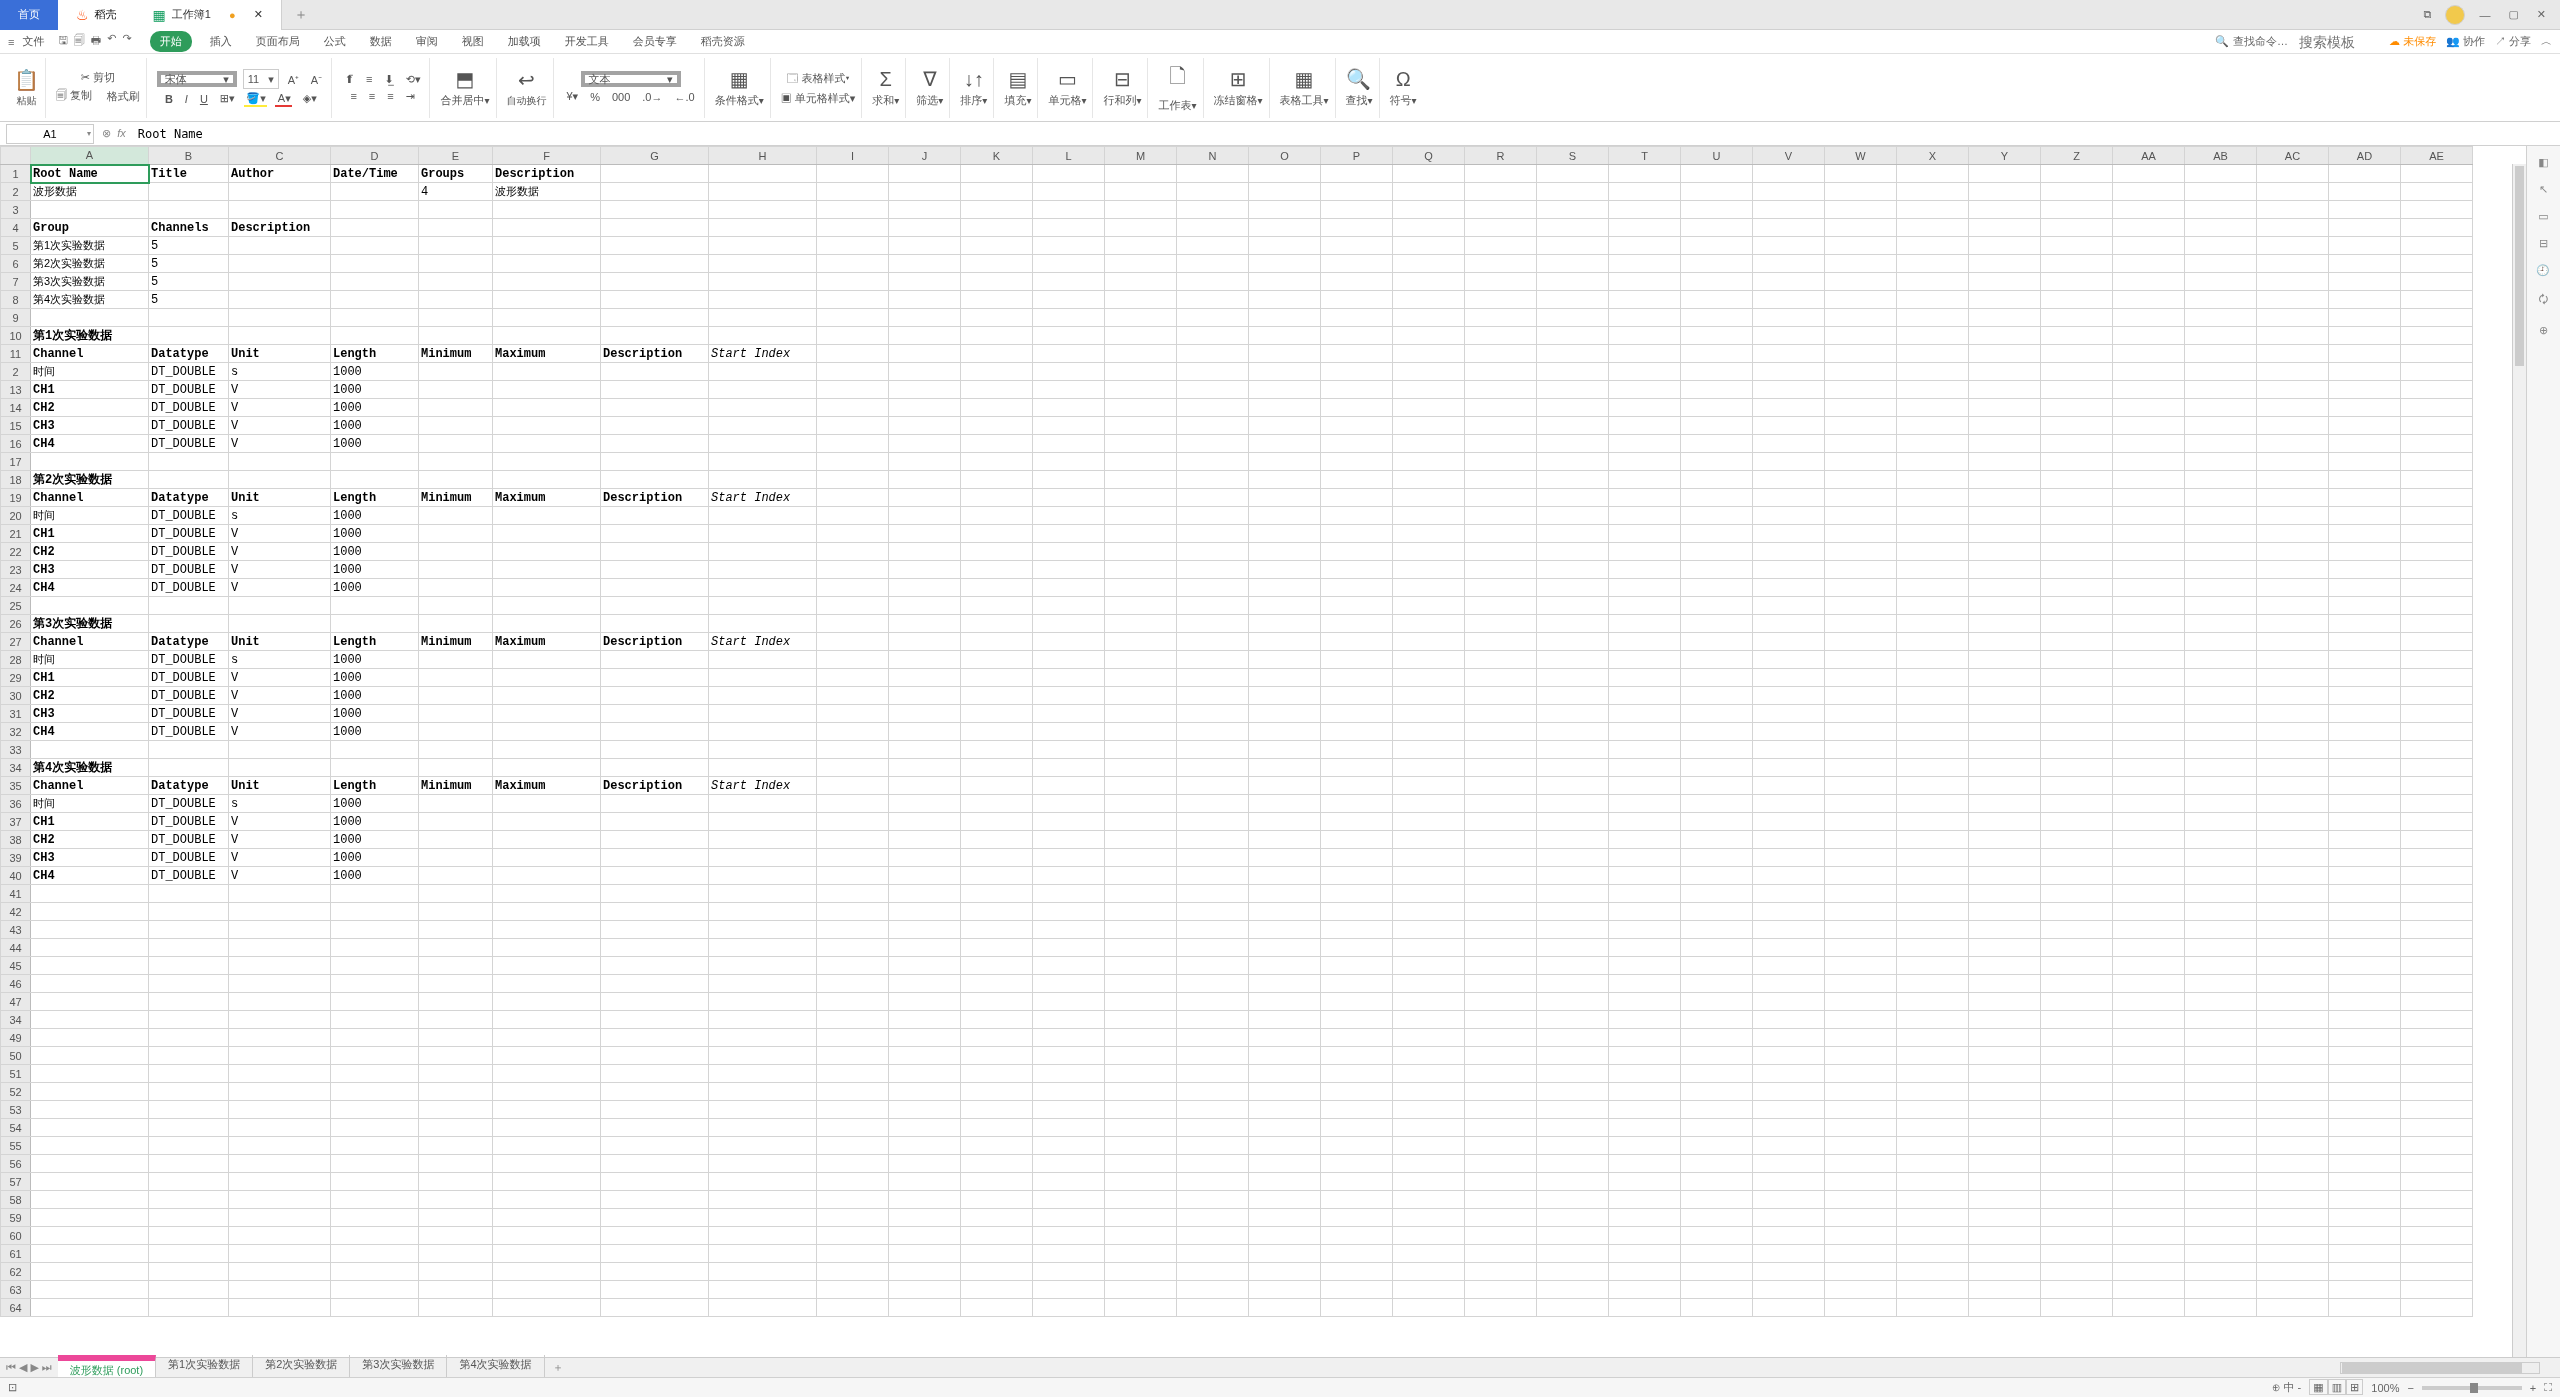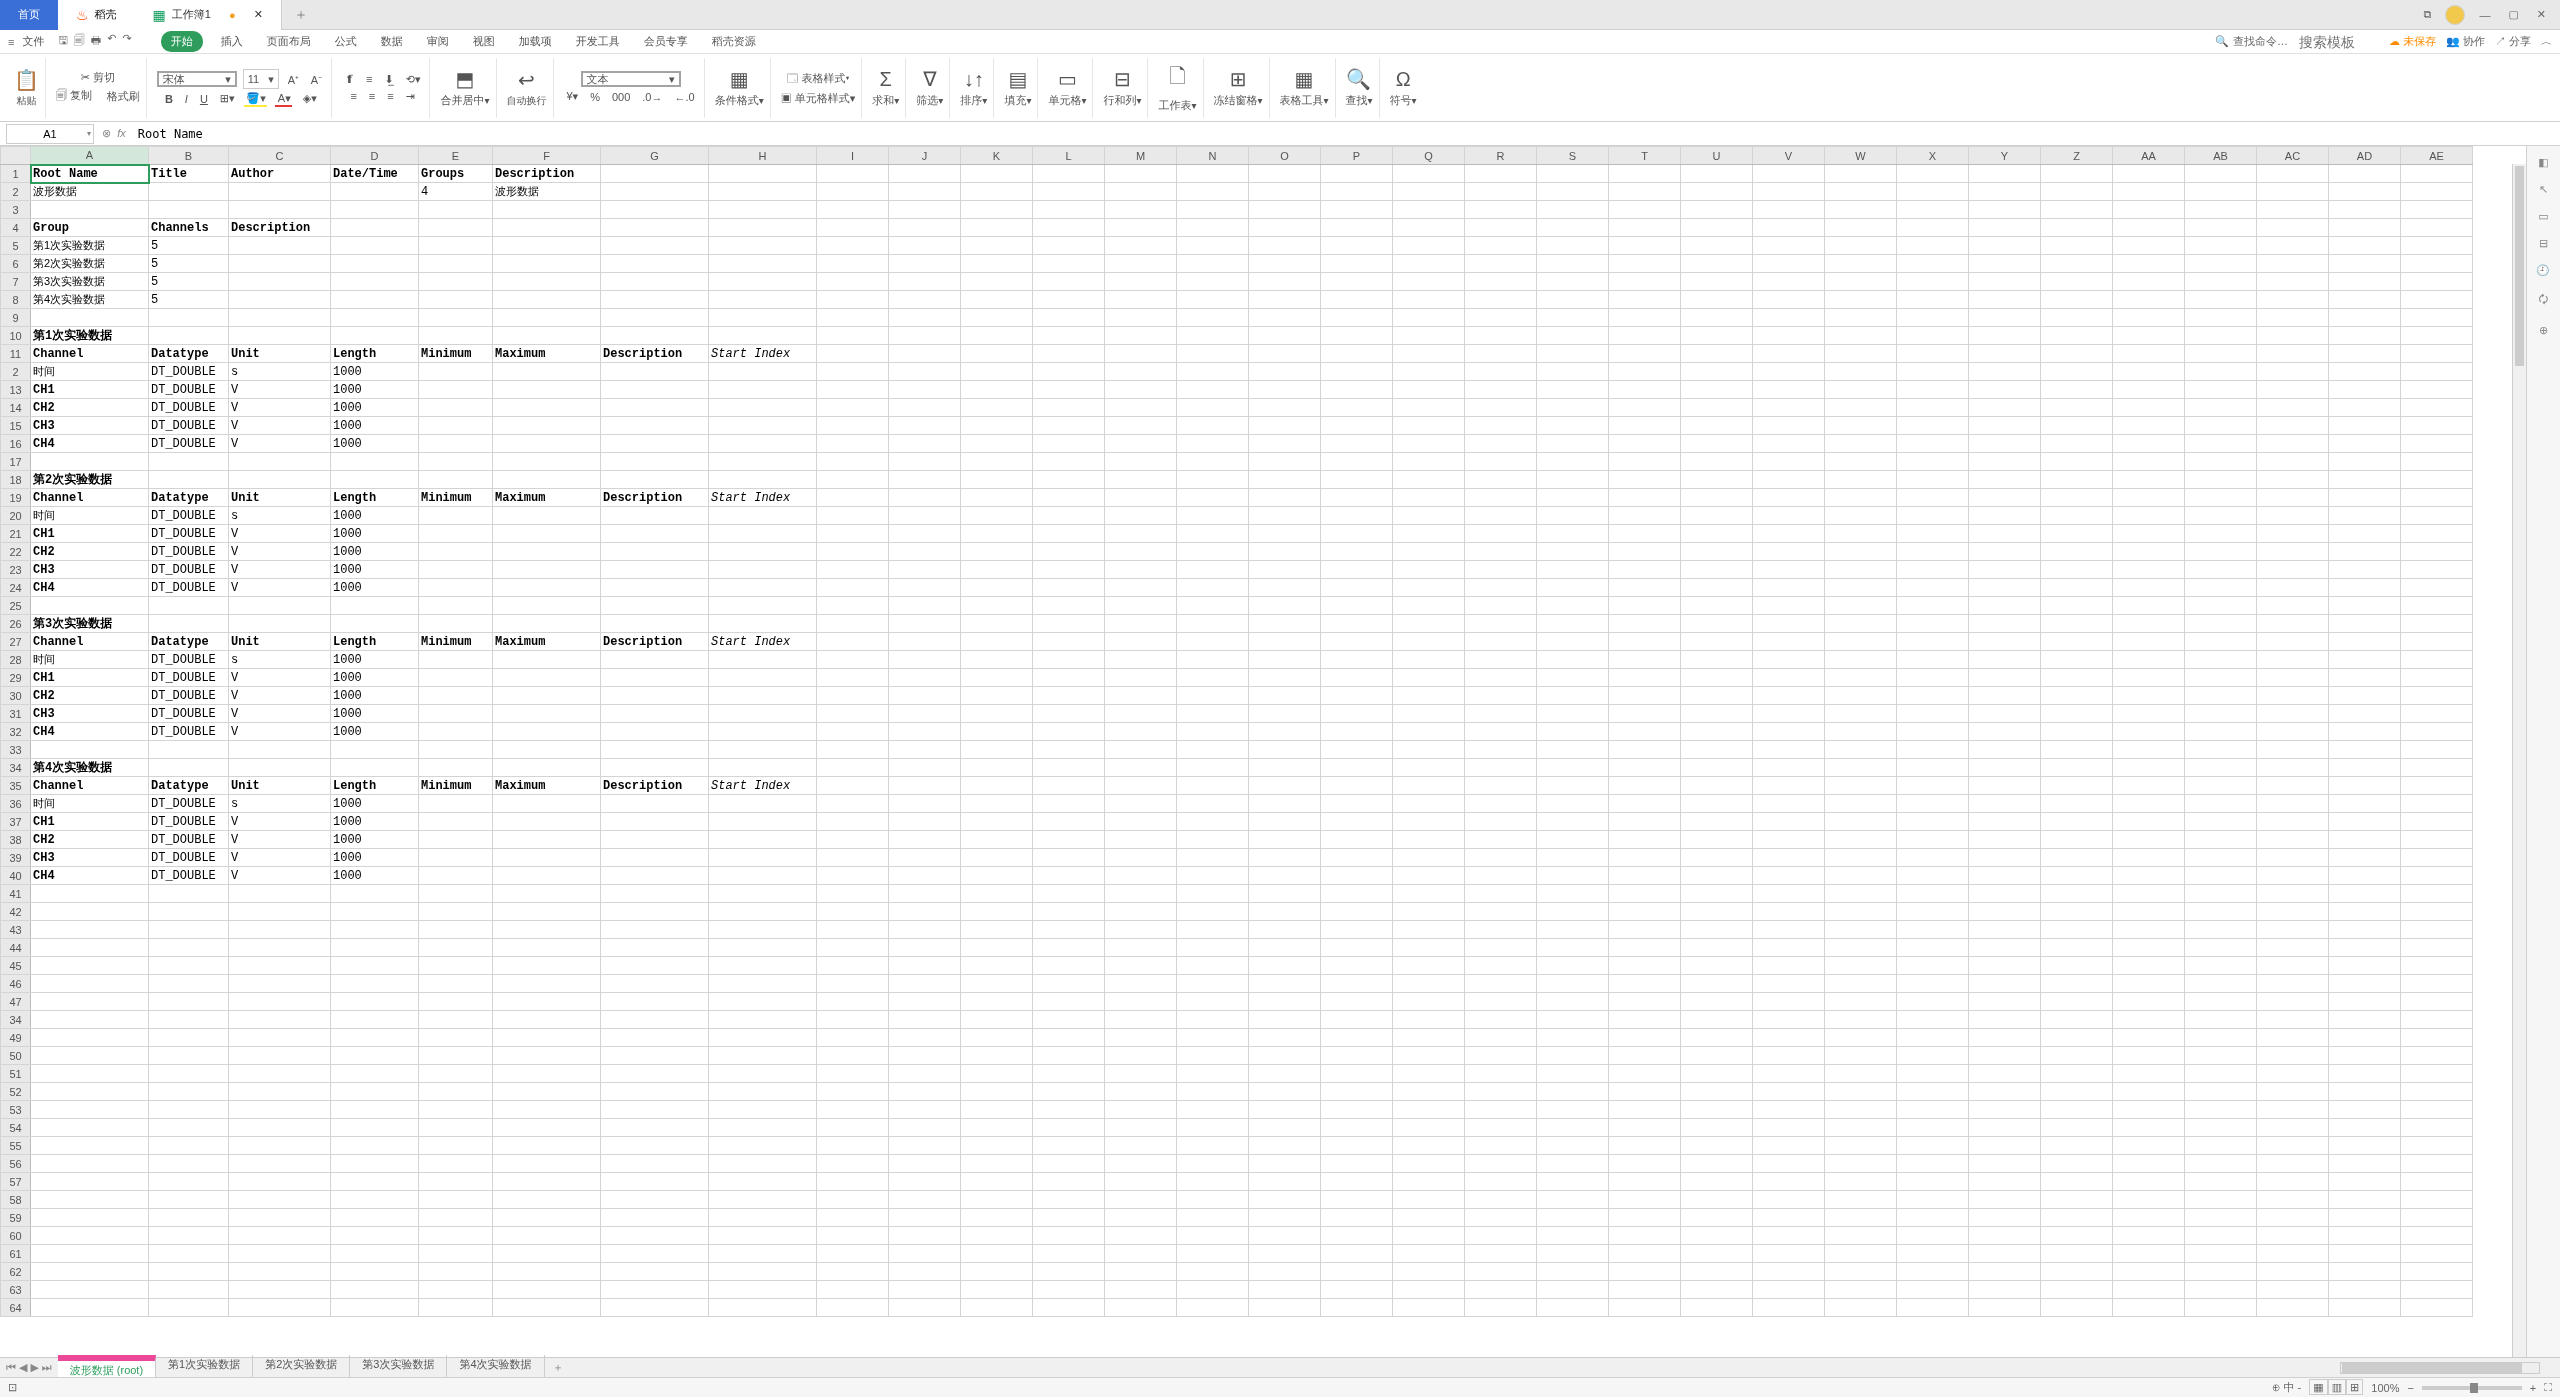--- a/index.html
+++ b/index.html
@@ -20,37 +20,37 @@
 .tab-bar .avatar { width: 20px; height: 20px; border-radius: 50%; background: #f2c94c; border: 1px solid #d0d0d0; }
 
 
 .menu-bar { height: 24px; display: flex; align-items: center; padding: 0 8px; gap: 4px; border-bottom: 1px solid #e0e0e0; }
 .menu-bar .hamburger { color: #666; cursor: pointer; }
 .menu-bar .file-label { color: #555; cursor: pointer; padding: 0 4px; }
 .menu-bar .qat { display: flex; gap: 6px; color: #666; padding: 0 6px; }
 .menu-bar .qat span { cursor: pointer; }
 .menu-bar .tabs { display: flex; gap: 12px; margin-left: 8px; }
 .menu-bar .mtab { color: #555; cursor: pointer; padding: 3px 6px; }
-.menu-bar .mtab.active { background: #2e9c5b; color: #fff; border-radius: 10px; padding: 3px 10px; margin-left: 11px; }
+.menu-bar .mtab.active { background: #2e9c5b; color: #fff; border-radius: 10px; padding: 3px 10px; }
 .menu-bar .right { margin-left: auto; display: flex; align-items: center; gap: 10px; color: #666; }
 .menu-bar .right .search { display: flex; align-items: center; gap: 4px; }
 .menu-bar .right .search input { border: none; outline: none; width: 80px; font-size: 14px; }
 .menu-bar .right span { cursor: pointer; }
 .menu-bar .right .unsaved { color: #ff8c00; }
 
 
 .ribbon { height: 68px; border-bottom: 1px solid #d0d0d0; display: flex; align-items: center; padding: 0 8px; gap: 4px; }
 .rib-group { display: flex; flex-direction: column; align-items: center; padding: 2px 6px; border-right: 1px solid #e6e6e6; height: 60px; justify-content: center; gap: 2px; }
 .rib-group.noborder { border-right: none; }
 .rib-group .big-icon { font-size: 20px; color: #555; }
 .rib-group .lbl { font-size: 10px; color: #555; white-space: nowrap; }
 .rib-stack { display: flex; flex-direction: column; gap: 2px; padding: 2px 6px; border-right: 1px solid #e6e6e6; height: 60px; justify-content: center; }
 .rib-stack .row { display: flex; align-items: center; gap: 6px; font-size: 10px; color: #555; white-space: nowrap; justify-content: center; }
 .rib-stack .row span { cursor: pointer; }
-.font-sel { border: 2px solid #a3a3a3; height: 16px; width: 80px; padding: 0 4px; display: flex; align-items: center; justify-content: space-between; font-size: 10px; }
+.font-sel { border: 4px solid #a3a3a3; height: 16px; width: 80px; padding: 0 4px; display: flex; align-items: center; justify-content: space-between; font-size: 10px; }
 .size-sel { border: 1px solid #ccc; height: 20px; width: 36px; padding: 0 4px; display: flex; align-items: center; justify-content: space-between; font-size: 10px; }
 .icon-btn { color: #555; cursor: pointer; padding: 1px 3px; }
 .icon-btn.bold { font-weight: bold; }
 .icon-btn.italic { font-style: italic; }
 .icon-btn.under { text-decoration: underline; }
 .color-a { position: relative; }
 .color-a .bar { position: absolute; bottom: -1px; left: 0; right: 2px; height: 2px; }
 
 
 .formula-bar { height: 24px; border-bottom: 1px solid #d0d0d0; display: flex; align-items: center; }

